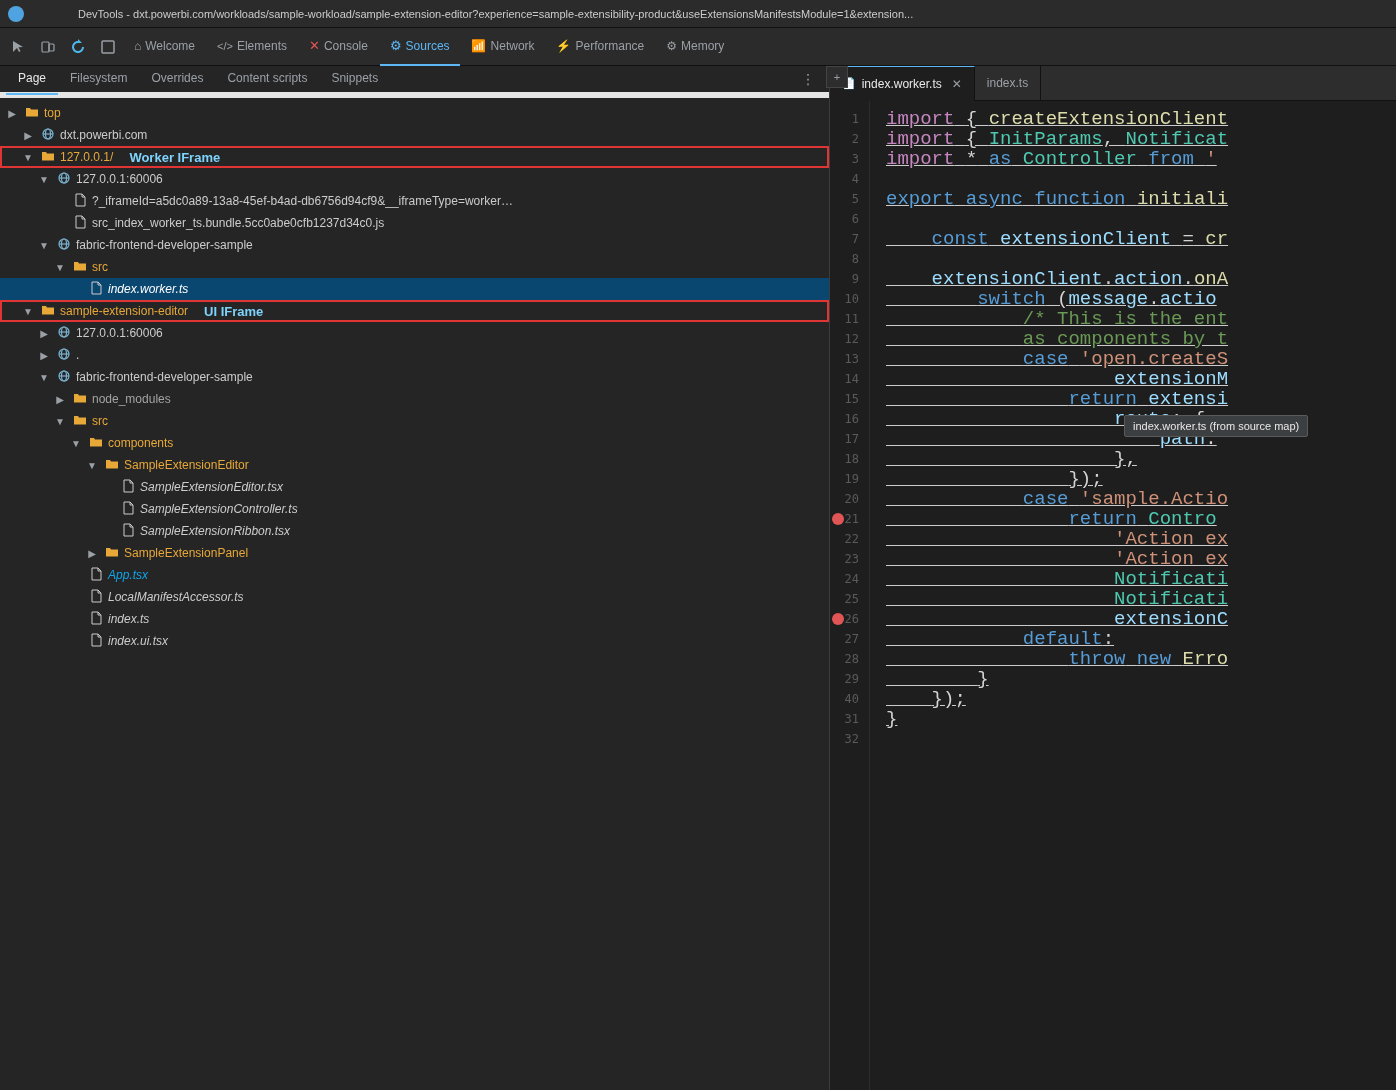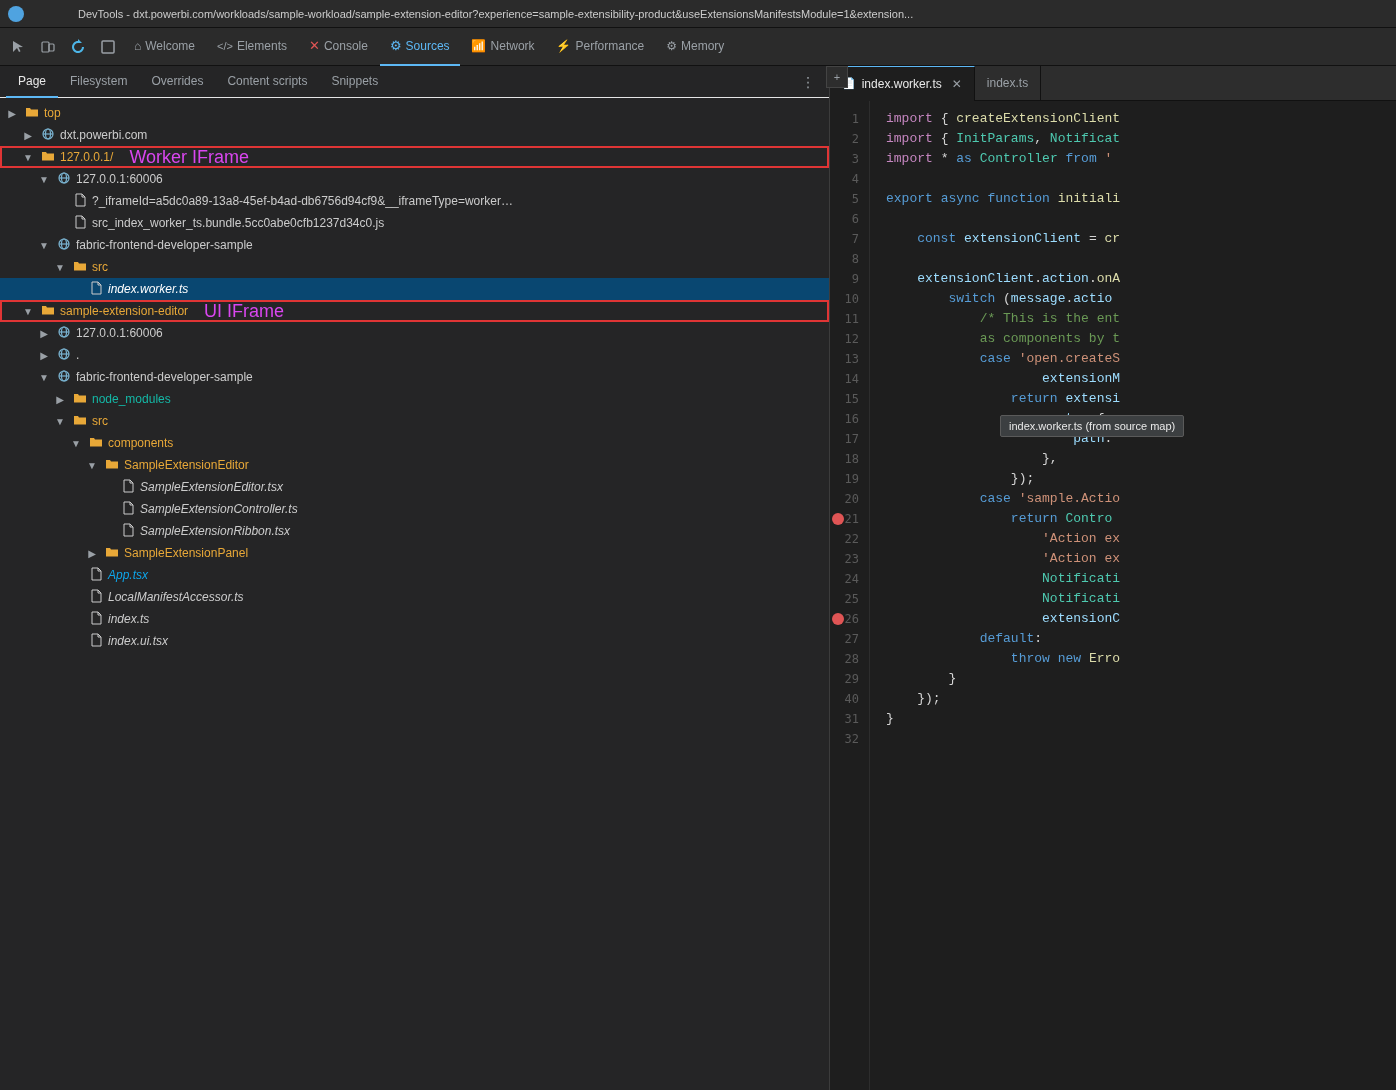--- a/index.html
+++ b/index.html
@@ -16,55 +16,55 @@
     .toolbar-tab { display: flex; align-items: center; gap: 4px; padding: 0 10px; height: 38px; color: #9aa0a6; cursor: pointer; font-size: 12px; border-bottom: 2px solid transparent; }
     .toolbar-tab.active { color: #5db8f5; border-bottom: 2px solid #5db8f5; }
 
     
     .main-content { display: flex; height: calc(1090px - 28px - 38px); }
 
     
     .left-panel { width: 830px; display: flex; flex-direction: column; border-right: 1px solid #3c3c3c; }
 
     
-    .sources-tabs { background: #252526; height: 32px; display: flex; align-items: center; padding: 0 6px; gap: 0; border-bottom: 1px solid #e5e5e5; }
+    .sources-tabs { background: #252526; height: 32px; display: flex; align-items: center; padding: 0 6px; gap: 0; border-bottom: 6px solid #e5e5e5; }
     .sources-tab { padding: 0 12px; height: 32px; display: flex; align-items: center; color: #9aa0a6; cursor: pointer; font-size: 12px; border-bottom: 2px solid transparent; }
     .sources-tab.active { color: #e8e8e8; border-bottom: 2px solid #5db8f5; }
     .sources-tab-more { margin-left: auto; color: #9aa0a6; cursor: pointer; font-size: 14px; padding: 0 8px; }
 
     
     .file-tree { flex: 1; overflow-y: auto; background: #252526; padding: 4px 0; }
     .tree-item { display: flex; align-items: center; gap: 4px; padding: 2px 6px 2px 0; cursor: pointer; height: 22px; white-space: nowrap; }
     .tree-item.selected { background: #094771; color: #fff; }
     .tree-item.selected * { color: #fff !important; }
     .tree-arrow { width: 16px; text-align: center; color: #9aa0a6; font-size: 10px; flex-shrink: 0; }
     .tree-icon { width: 16px; text-align: center; flex-shrink: 0; }
     .tree-label { font-size: 12px; }
     .tree-label.italic { font-style: italic; }
 
     
-    .label-annotation { color: #d946ef; font-weight: normal; font-size: 18px; margin-left: 12px; }
+    .label-annotation { color: #7dd3fc; font-weight: bold; font-size: 13px; margin-left: 12px; }
 
     
     .tooltip { background: #3c3f41; border: 1px solid #5a5a5a; color: #e8e8e8; padding: 4px 8px; font-size: 11px; border-radius: 2px; white-space: nowrap; position: absolute; z-index: 10; }
 
     
     .right-panel { flex: 1; display: flex; flex-direction: column; background: #1e1e1e; }
 
     
     .editor-tabs { background: #2d2d2d; height: 35px; display: flex; align-items: center; border-bottom: 1px solid #111; }
     .editor-tab { display: flex; align-items: center; gap: 6px; padding: 0 12px; height: 35px; color: #9aa0a6; cursor: pointer; font-size: 12px; border-right: 1px solid #111; }
     .editor-tab.active { background: #1e1e1e; color: #e8e8e8; border-top: 1px solid #5db8f5; }
     .editor-tab-close { color: #9aa0a6; font-size: 12px; margin-left: 4px; }
 
     
     .code-editor { flex: 1; overflow: hidden; padding: 0; font-family: 'Consolas', 'Courier New', monospace; font-size: 13px; line-height: 20px; position: relative; }
     .code-content { display: flex; height: 100%; }
     .code-lines { flex: 1; padding: 8px 0 8px 16px; overflow: hidden; }
-    .code-line { height: 20px; white-space: pre; font-family: 'Consolas', 'Courier New', monospace; font-size: 13px; }
+    .code-line { height: 20px; white-space: pre; font-family: 'Consolas', 'Courier New', monospace; font-size: 19px; text-decoration: underline; }
 
     
     .kw { color: #569cd6; }
     .fn { color: #dcdcaa; }
     .str { color: #ce9178; }
     .comment { color: #6a9955; }
     .type { color: #4ec9b0; }
     .prop { color: #9cdcfe; }
     .op { color: #d4d4d4; }
     .punc { color: #d4d4d4; }
@@ -296,21 +296,21 @@
             </svg></span>
     <span class="tree-label" style="color:#ccc">fabric-frontend-developer-sample</span>
 
   </div>
         <div class="tree-item">
     <span style="display:inline-block; width:48px; flex-shrink:0;"></span>
     <span class="tree-arrow">▶</span>
     <span class="tree-icon"><svg width="14" height="12" viewBox="0 0 14 12" fill="#e8a838">
               <path d="M1 2h4l1 1.5h7v7H1V2z"></path>
             </svg></span>
-    <span class="tree-label" style="color:#14b8a6">node_modules</span>
+    <span class="tree-label" style="color:#a3a3a3">node_modules</span>
 
   </div>
         <div class="tree-item">
     <span style="display:inline-block; width:48px; flex-shrink:0;"></span>
     <span class="tree-arrow">▼</span>
     <span class="tree-icon"><svg width="14" height="12" viewBox="0 0 14 12" fill="#e8a838">
               <path d="M1 2h4l1 1.5h7v7H1V2z"></path>
             </svg></span>
     <span class="tree-label" style="color:#e8a838">src</span>
 
@@ -498,18 +498,18 @@
             <div class="code-line">            <span class="kw">default</span><span class="punc">:</span></div>
             <div class="code-line">                <span class="kw">throw</span> <span class="kw">new</span> <span class="fn">Erro</span></div>
             <div class="code-line">        <span class="punc">}</span></div>
             <div class="code-line">    <span class="punc">});</span></div>
             <div class="code-line"><span class="punc">}</span></div>
             <div class="code-line"></div>
           </div>
       </div>
     </div>
 
-    <div class="tooltip" style="position:absolute; left:1000px; top:415px;">
+    <div class="tooltip" style="position:absolute; left:1124px; top:415px;">
       <span>index.worker.ts (from source map)</span>
     </div>
   </div>
 
 </div>
 
 </body></html>

